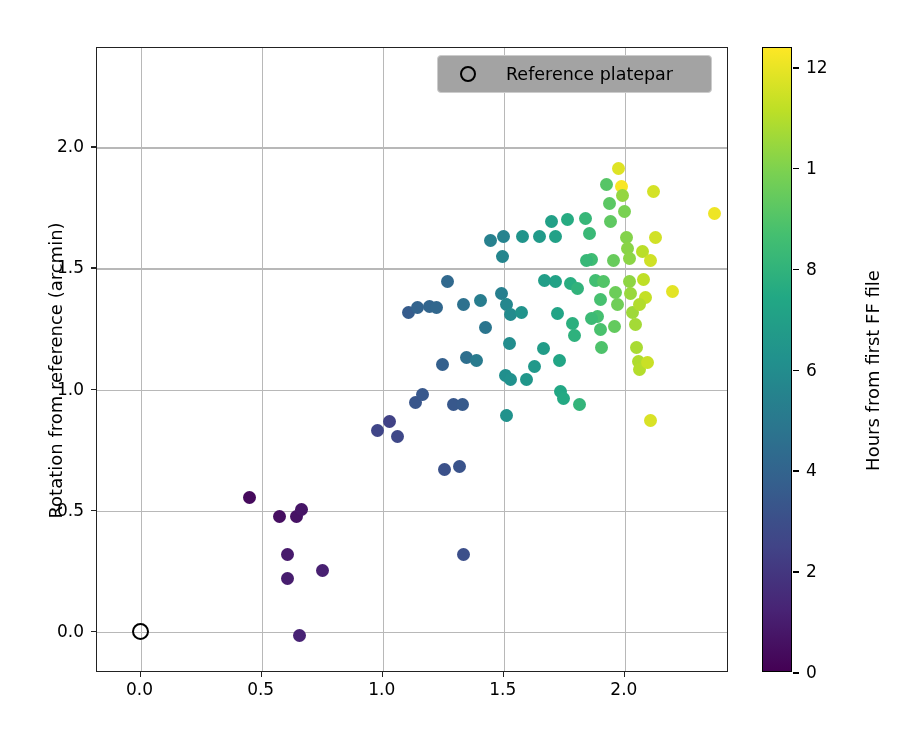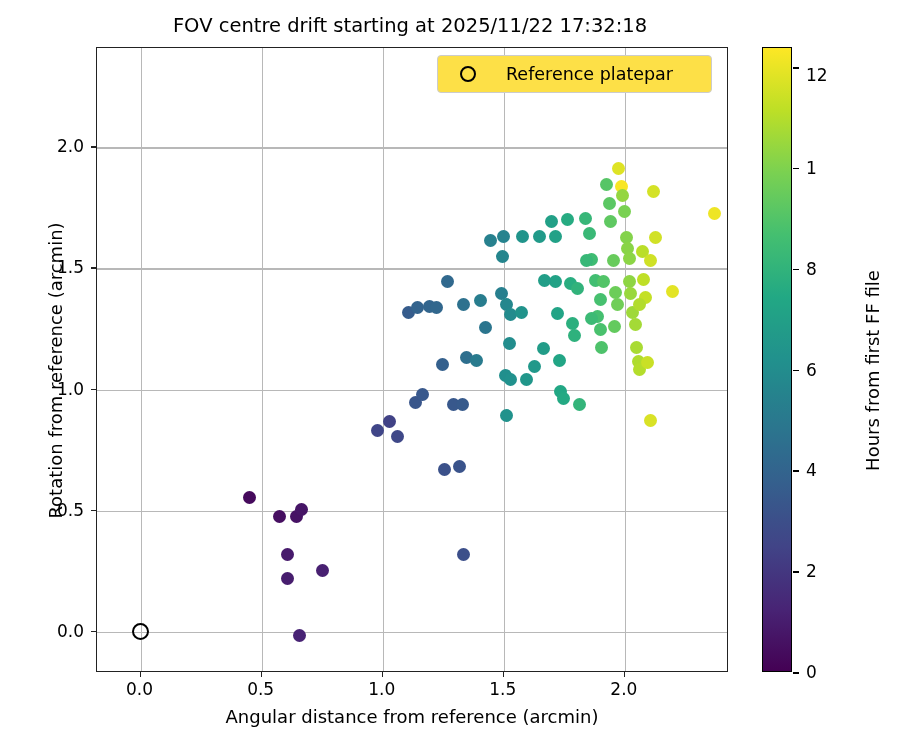--- a/index.html
+++ b/index.html
@@ -110,21 +110,21 @@
     white-space: nowrap;
   }
   #legend-box {
     position: absolute;
     left: 437px;
     top: 55px;
     width: 275px;
     height: 38px;
     border: 1px solid #cccccc;
     border-radius: 4px;
-    background: #fde047;
+    background: #a3a3a3;
     display: flex;
     align-items: center;
     box-sizing: border-box;
   }
   #legend-marker {
     width: 16px;
     height: 16px;
     border: 2.2px solid #000000;
     border-radius: 50%;
     box-sizing: border-box;
@@ -171,21 +171,20 @@
     color: #000000;
     transform: rotate(-90deg);
     white-space: nowrap;
   }
 </style>
 </head>
 <body>
 
 <div id="figure">
 
-  <div id="chart-title">FOV centre drift starting at 2025/11/22 17:32:18</div>
 
   <div id="plot-area">
     <div id="gridlines">
         <div class="gridline v" style="left: 43.5862px;"></div>
         <div class="gridline v" style="left: 164.659px;"></div>
         <div class="gridline v" style="left: 285.732px;"></div>
         <div class="gridline v" style="left: 406.805px;"></div>
         <div class="gridline v" style="left: 527.877px;"></div>
         <div class="gridline h" style="top: 583.818px;"></div>
         <div class="gridline h" style="top: 462.694px;"></div>
@@ -316,21 +315,20 @@
       <div class="tickmark y" style="top: 509.694px;"></div>
       <div class="ytick-label" style="top: 509.694px;">0.5</div>
       <div class="tickmark y" style="top: 388.57px;"></div>
       <div class="ytick-label" style="top: 388.57px;">1.0</div>
       <div class="tickmark y" style="top: 267.446px;"></div>
       <div class="ytick-label" style="top: 267.446px;">1.5</div>
       <div class="tickmark y" style="top: 146.322px;"></div>
       <div class="ytick-label" style="top: 146.322px;">2.0</div>
     </div>
 
-  <div id="xlabel">Angular distance from reference (arcmin)</div>
   <div id="ylabel">Rotation from reference (arcmin)</div>
 
   <div id="legend-box">
     <div id="legend-marker"></div>
     <div id="legend-label">Reference platepar</div>
   </div>
 
   <div id="colorbar" style="background: linear-gradient(to top, rgb(68, 1, 84) 0%, rgb(70, 19, 100) 5%, rgb(72, 36, 117) 10%, rgb(68, 52, 126) 15%, rgb(65, 68, 135) 20%, rgb(59, 81, 138) 25%, rgb(53, 95, 141) 30%, rgb(47, 107, 142) 35%, rgb(42, 120, 142) 40%, rgb(37, 132, 141) 45%, rgb(33, 145, 141) 50%, rgb(34, 156, 136) 55%, rgb(34, 168, 132) 60%, rgb(51, 180, 122) 65%, rgb(68, 191, 112) 70%, rgb(95, 200, 97) 75%, rgb(122, 209, 81) 80%, rgb(155, 216, 60) 85%, rgb(189, 223, 38) 90%, rgb(221, 227, 37) 95%, rgb(253, 231, 37) 100%);"></div>
   <div id="colorbar-ticks">
       <div class="cbtick" style="top: 672px;"></div>
@@ -339,17 +337,17 @@
       <div class="cbtick-label" style="top: 571.194px;">2</div>
       <div class="cbtick" style="top: 470.387px;"></div>
       <div class="cbtick-label" style="top: 470.387px;">4</div>
       <div class="cbtick" style="top: 369.581px;"></div>
       <div class="cbtick-label" style="top: 369.581px;">6</div>
       <div class="cbtick" style="top: 268.774px;"></div>
       <div class="cbtick-label" style="top: 268.774px;">8</div>
       <div class="cbtick" style="top: 167.968px;"></div>
       <div class="cbtick-label" style="top: 167.968px;">1</div>
       <div class="cbtick" style="top: 67.1613px;"></div>
-      <div class="cbtick-label" style="top: 67.1613px; margin-top: 8px;">12</div>
+      <div class="cbtick-label" style="top: 67.1613px;">12</div>
     </div>
   <div id="cb-label">Hours from first FF file</div>
 
 </div>
 
 </body></html>

